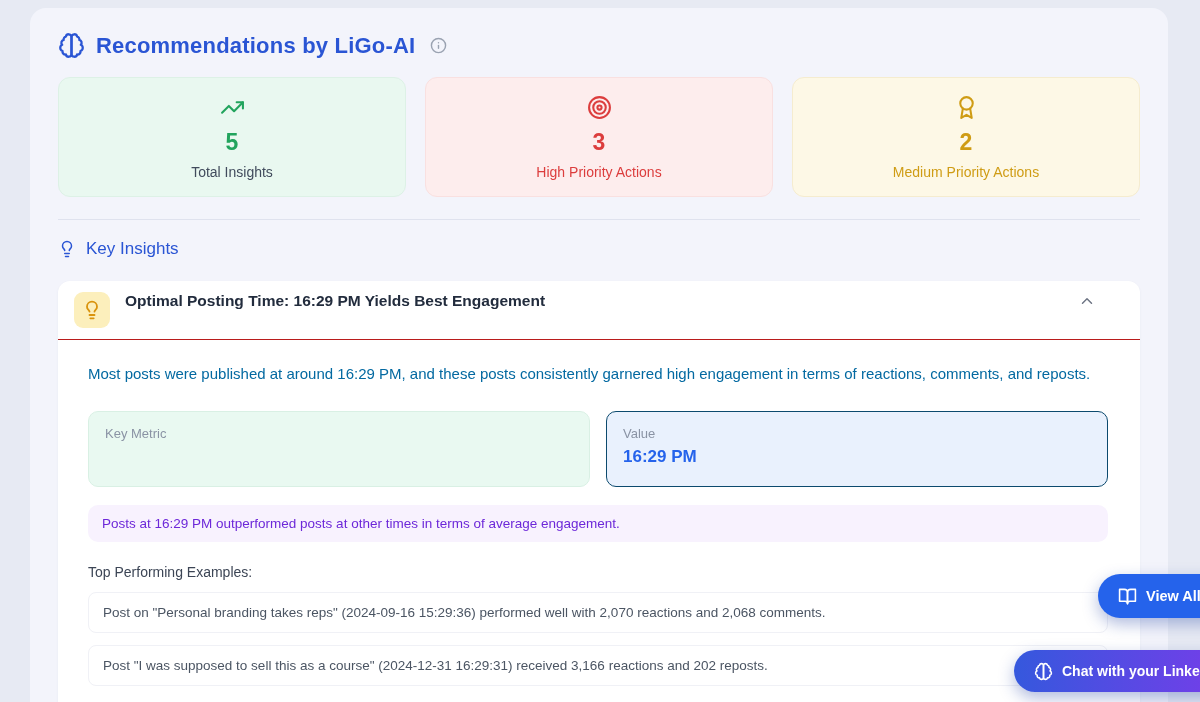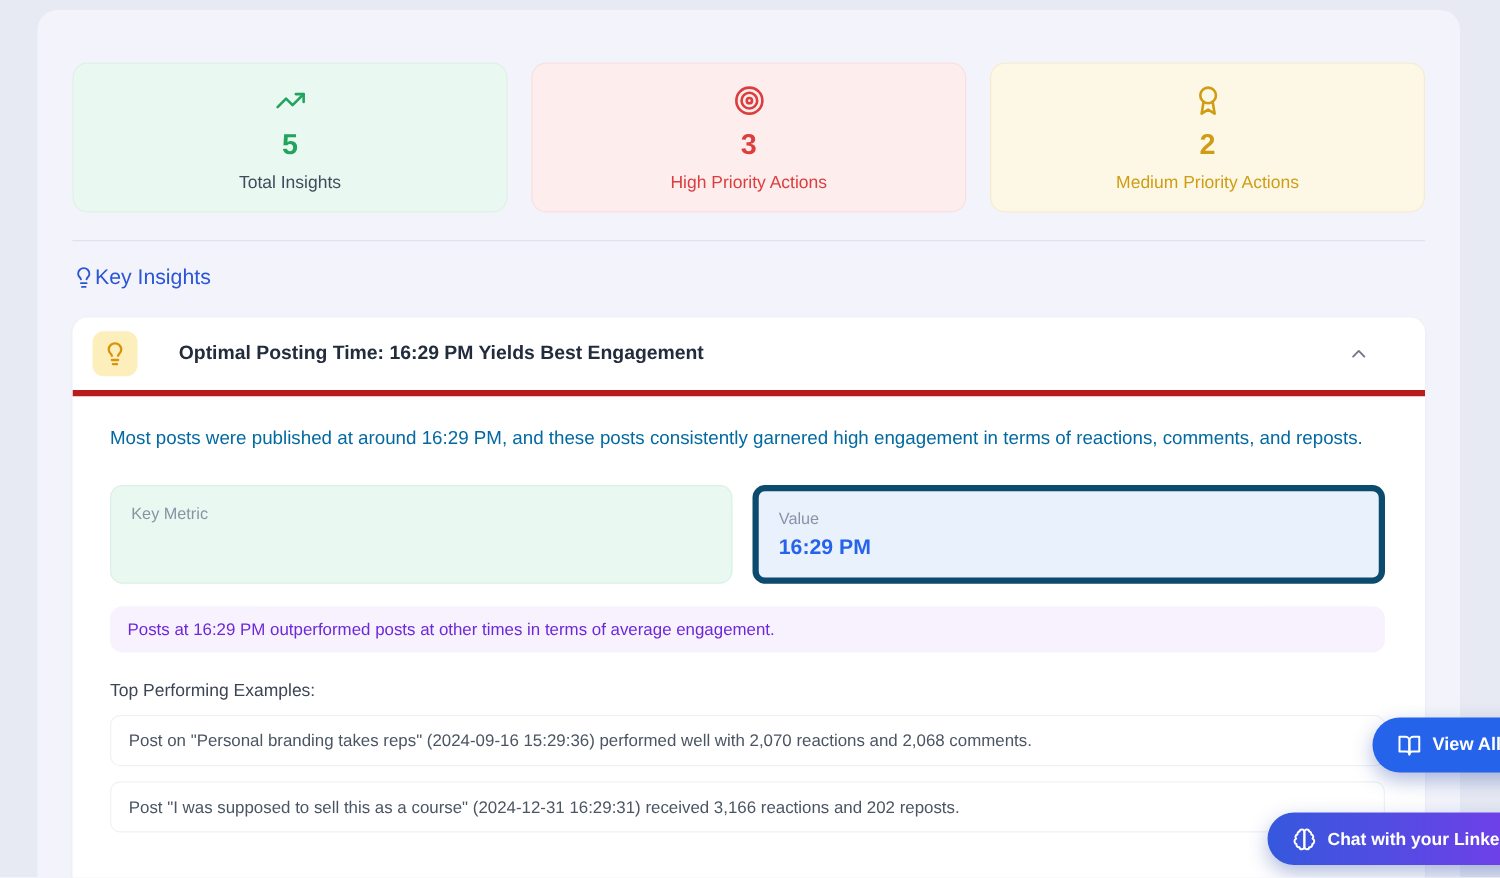--- a/index.html
+++ b/index.html
@@ -33,52 +33,52 @@
   .stat.green .s-icon, .stat.green .s-num { color:#22a45d; }
   .stat.green .s-lbl { color:#414b5c; }
   .stat.red { background:#fdeded; border:1px solid #f9e0e0; }
   .stat.red .s-icon, .stat.red .s-num, .stat.red .s-lbl { color:#dc3d3d; }
   .stat.yellow { background:#fdf8e6; border:1px solid #f5eccf; }
   .stat.yellow .s-icon, .stat.yellow .s-num, .stat.yellow .s-lbl { color:#cf9c14; }
 
   .divider { border-top:1px solid #dfe2ee; margin-top:22px; }
 
   
-  .ki { display:flex; align-items:center; margin-top:19px; color:#2a55d4; }
+  .ki { display:flex; align-items:center; gap:10px; margin-top:19px; color:#2a55d4; }
   .ki .bulb { width:18px; height:18px; }
   .ki span { font-size:17px; font-weight:500; }
 
   
   .card {
     margin-top:22px; background:#ffffff; border-radius:12px;
     height:480px; box-shadow:0 1px 3px rgba(40,50,90,.05);
     overflow:hidden;
   }
   .card-hdr {
-    display:flex; align-items:center; padding:11px 16px;
-    border-bottom:5px solid #b91c1c; cursor:pointer;gap:18px;
+    display:flex; padding:11px 16px;
+    border-bottom:1px solid #b91c1c; cursor:pointer;
   }
   .badge {
     width:36px; height:36px; border-radius:9px; background:#fcefbc;
     display:flex; align-items:center; justify-content:center; flex:none;
   }
   .badge .bulb { width:20px; height:20px; color:#d9930d; }
   .card-title { flex:1; margin-left:15px; font-size:15.5px; font-weight:bold; color:#222c3d; }
   .chev { width:18px; height:18px; color:#6f7685; margin-right:28px; }
 
   .card-body { padding:22px 32px 0 30px; }
   .desc { font-size:15px; line-height:1.55; color:#0369a1; max-width:1010px; }
 
   .metric-row { display:flex; gap:16px; margin-top:26px; }
   .mbox { flex:1; border-radius:10px; padding:14px 16px; min-height:76px; }
   .mbox .m-lbl { font-size:13px; color:#8a93a4; }
   .mbox .m-val { font-size:17px; font-weight:bold; margin-top:6px; }
   .mbox.green { background:#e9f9f1; border:1px solid #d9f0e4; }
   .mbox.green .m-val { color:#1a9e5f; }
-  .mbox.blue { background:#e9f1fd; border:5px solid #0c4a6e; }
+  .mbox.blue { background:#e9f1fd; border:1px solid #0c4a6e; }
   .mbox.blue .m-val { color:#2563eb; }
 
   .highlight {
     margin-top:18px; background:#f8f2fe; border-radius:10px;
     padding:11px 14px; font-size:13.5px; color:#6d28d9;
   }
 
   .ex-lbl { margin-top:22px; font-size:14px; color:#3c4555; }
   .ex-row {
     margin-top:12px; border:1px solid #f0f1f6; border-radius:8px;
@@ -103,20 +103,36 @@
   }
   .chatbtn .brain { width:19px; height:19px; }
 
   svg { display:block; }
 </style>
 </head>
 <body>
 
 <div class="panel">
 
+  <div class="hdr">
+    <span class="brain">
+      <svg viewBox="0 0 24 24" fill="none" stroke="currentColor" stroke-width="2" stroke-linecap="round" stroke-linejoin="round">
+        <path d="M9.5 2A2.5 2.5 0 0 1 12 4.5v15a2.5 2.5 0 0 1-4.96.44 2.5 2.5 0 0 1-2.96-3.08 3 3 0 0 1-.34-5.58 2.5 2.5 0 0 1 1.32-4.24 2.5 2.5 0 0 1 1.98-3A2.5 2.5 0 0 1 9.5 2Z"></path>
+        <path d="M14.5 2A2.5 2.5 0 0 0 12 4.5v15a2.5 2.5 0 0 0 4.96.44 2.5 2.5 0 0 0 2.96-3.08 3 3 0 0 0 .34-5.58 2.5 2.5 0 0 0-1.32-4.24 2.5 2.5 0 0 0-1.98-3A2.5 2.5 0 0 0 14.5 2Z"></path>
+      </svg>
+    </span>
+    <h1>Recommendations by LiGo-AI</h1>
+    <span class="info">
+      <svg viewBox="0 0 24 24" fill="none" stroke="currentColor" stroke-width="2" stroke-linecap="round">
+        <circle cx="12" cy="12" r="10"></circle>
+          <line x1="12" y1="16" x2="12" y2="12"></line>
+          <line x1="12" y1="8" x2="12.01" y2="8"></line>
+      </svg>
+    </span>
+  </div>
 
   <div class="stats">
     <div class="stat green">
       <span class="s-icon">
         <svg viewBox="0 0 24 24" fill="none" stroke="currentColor" stroke-width="2" stroke-linecap="round" stroke-linejoin="round">
           <polyline points="22 7 13.5 15.5 8.5 10.5 2 17"></polyline>
             <polyline points="16 7 22 7 22 13"></polyline>
         </svg>
       </span>
       <div class="s-num">5</div>

